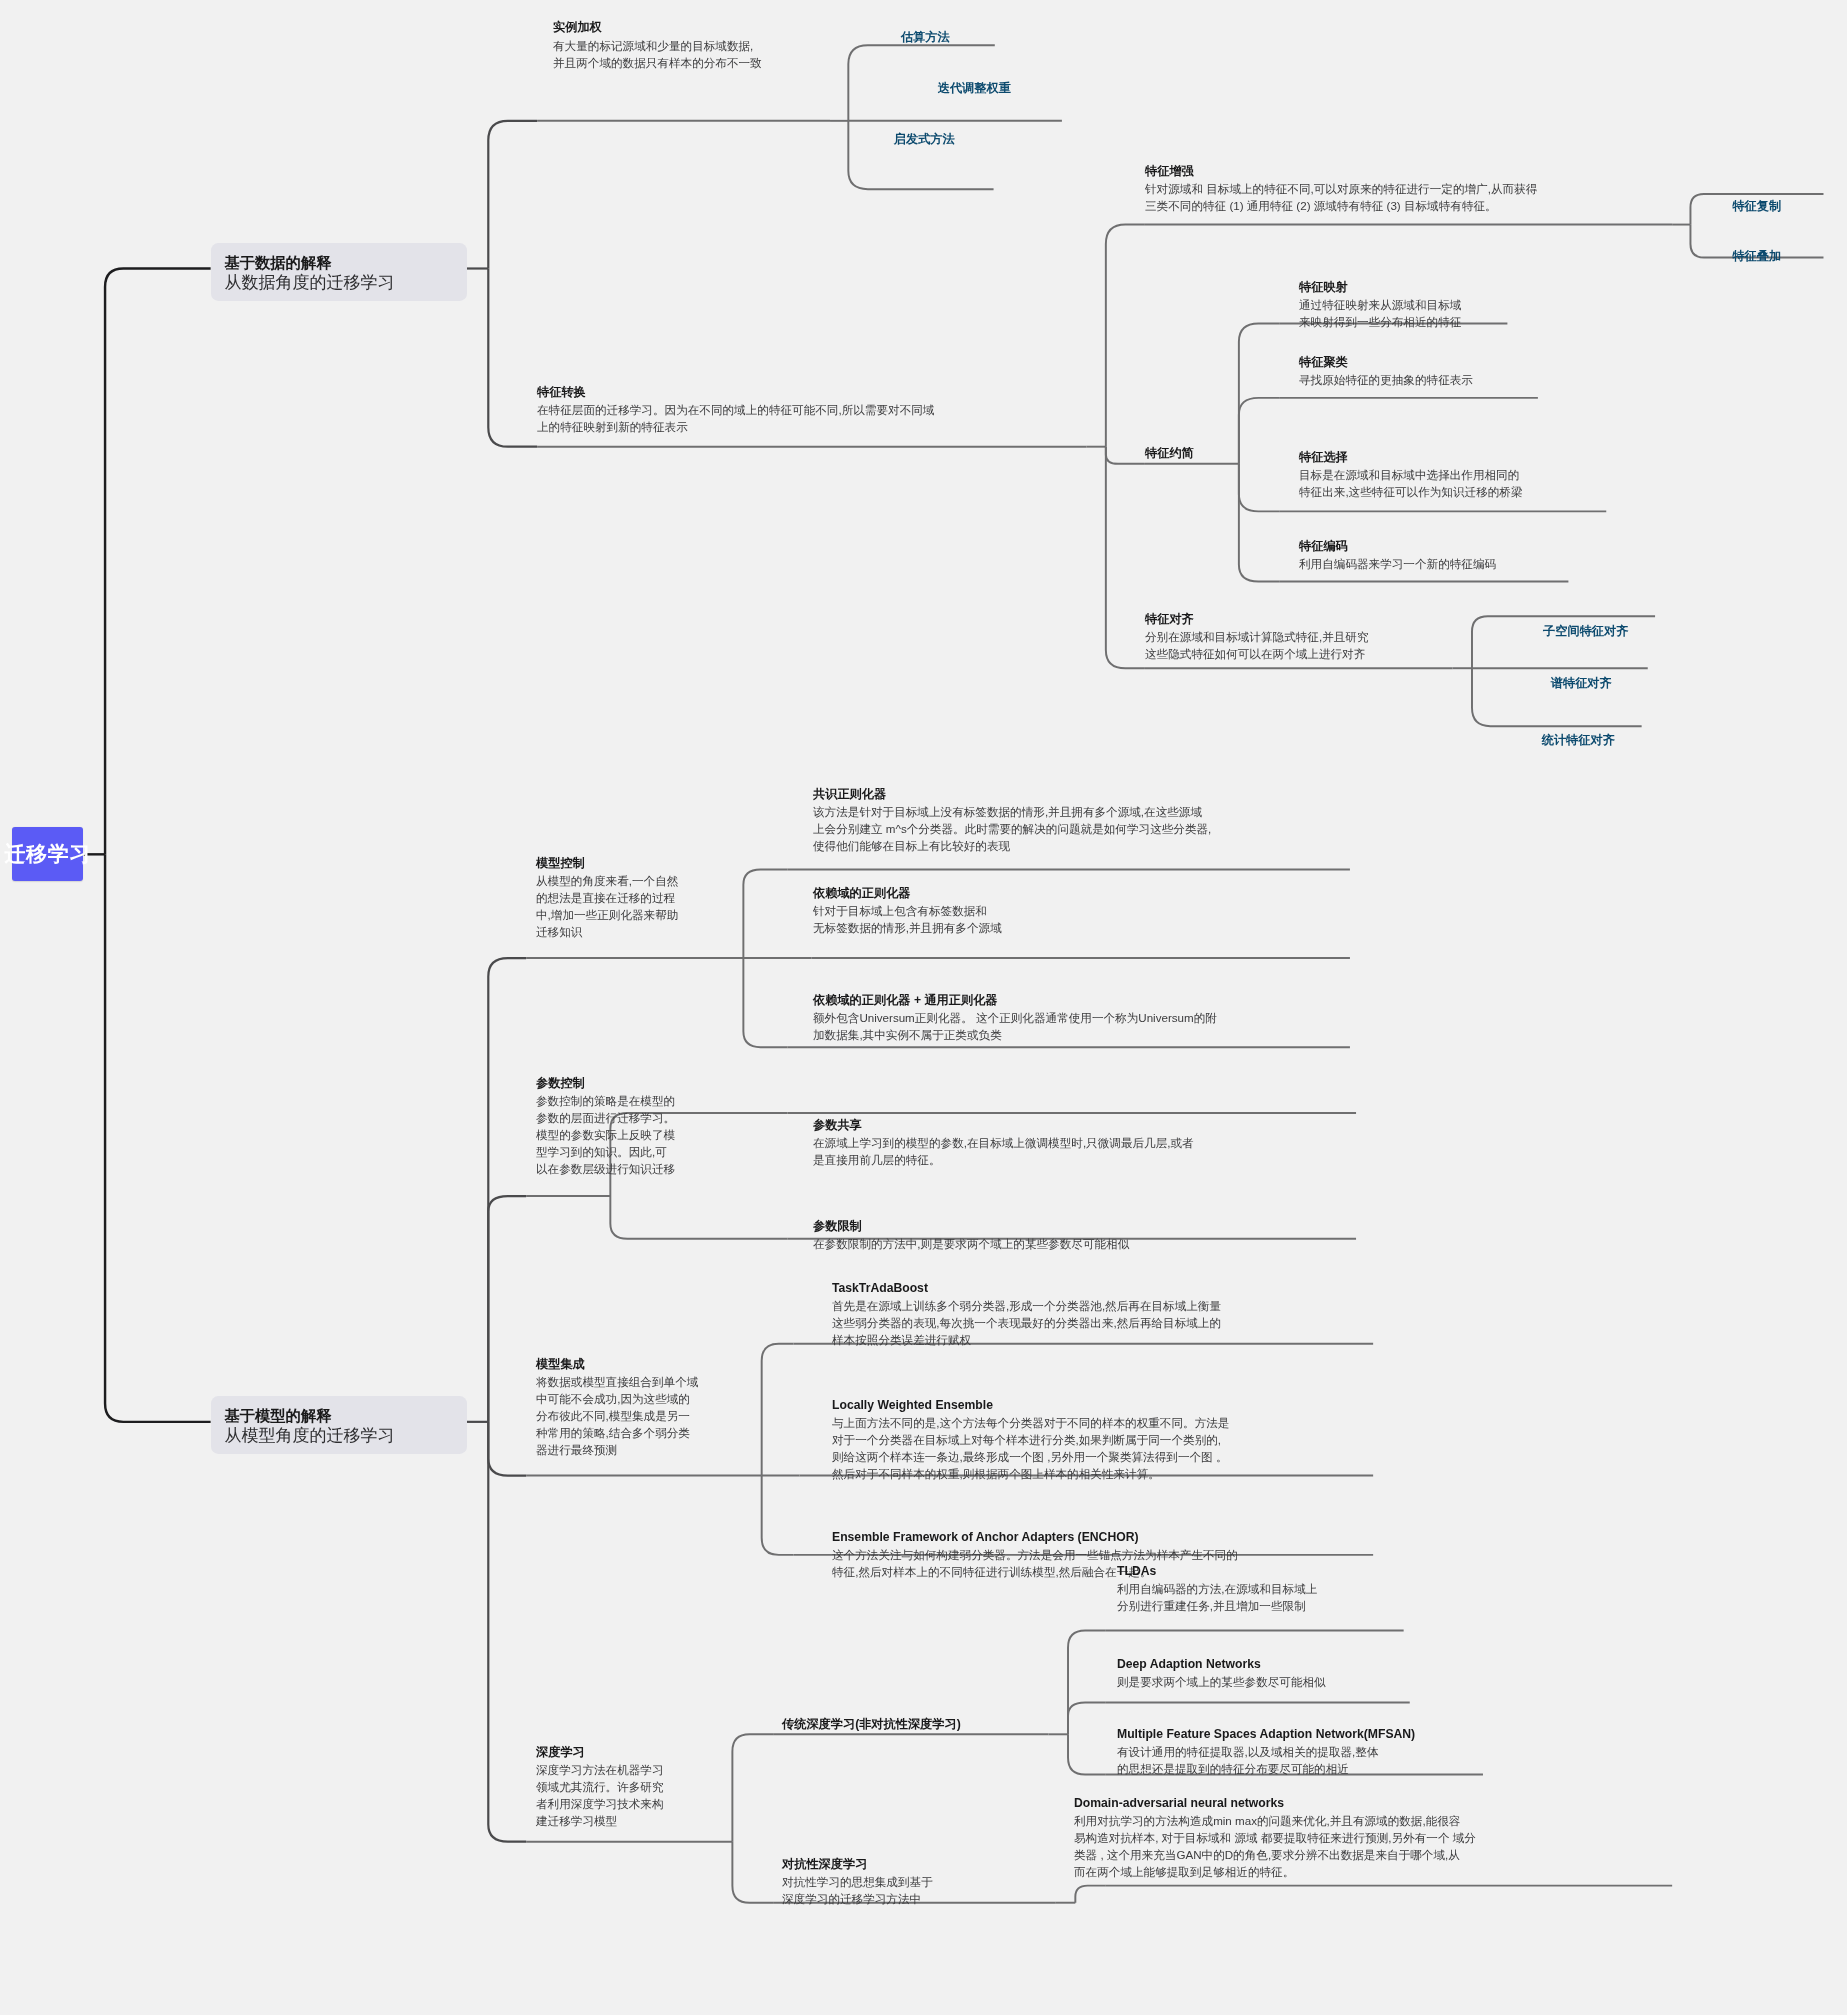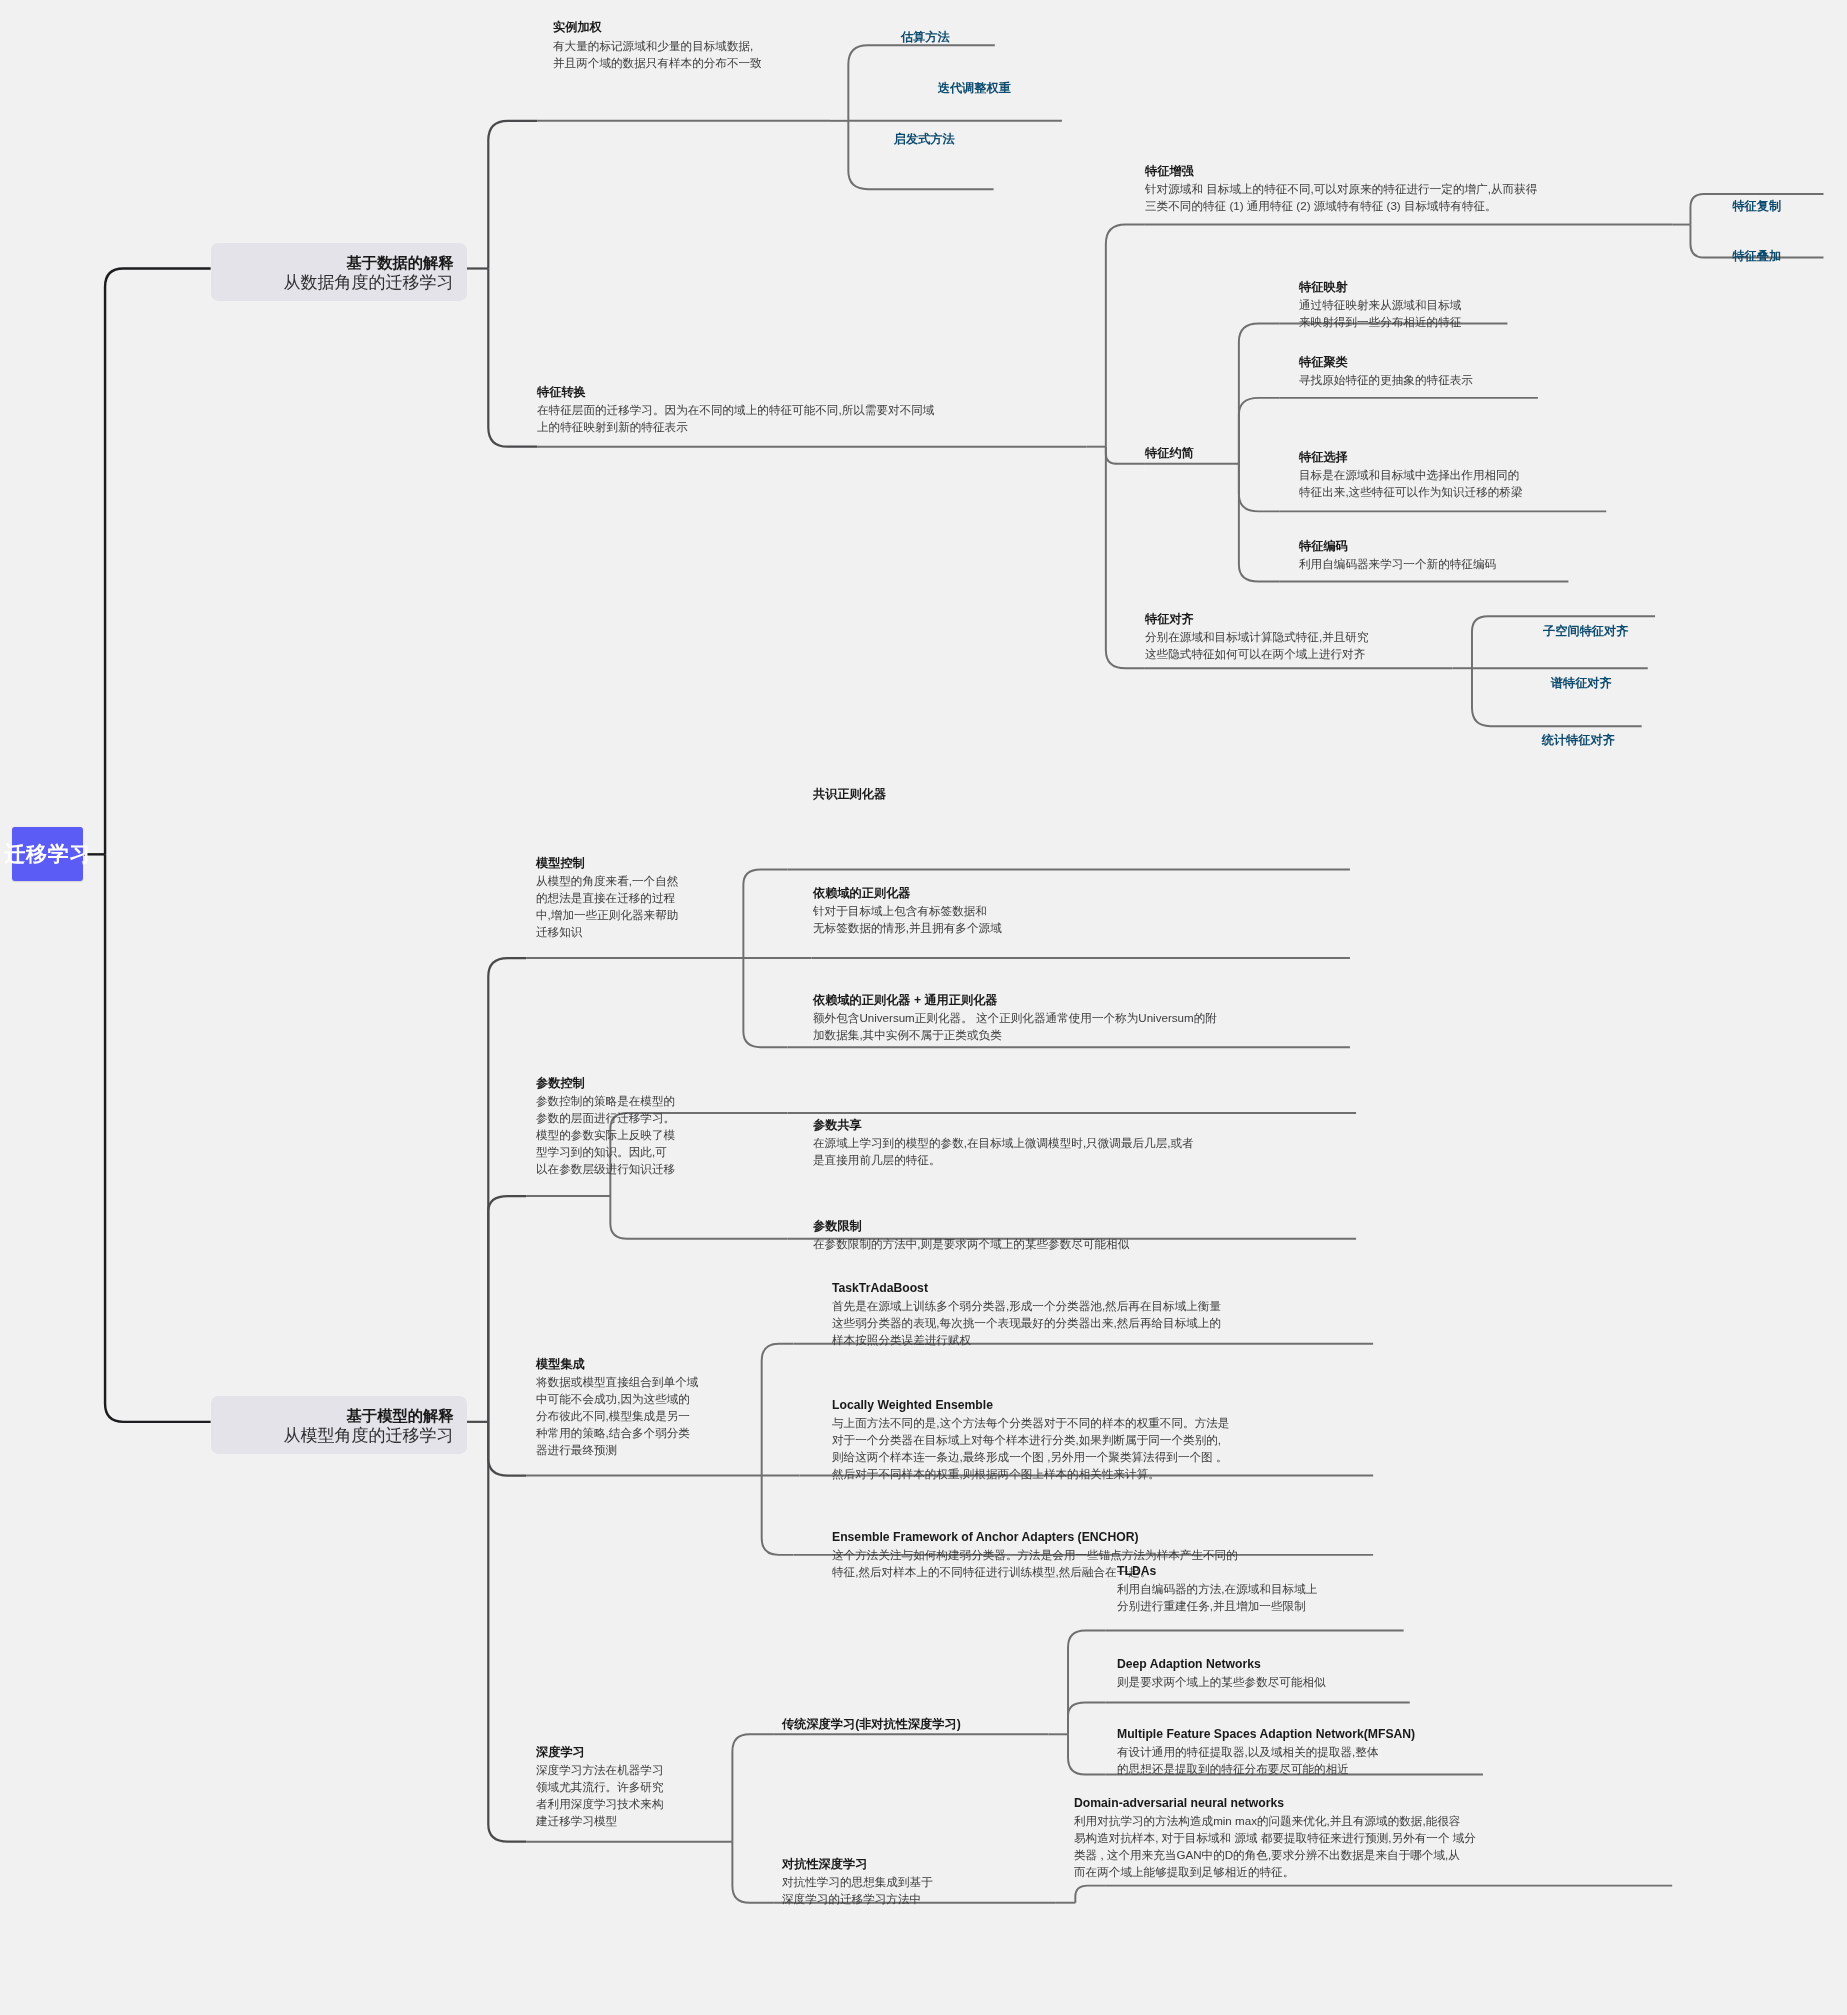--- a/index.html
+++ b/index.html
@@ -14,21 +14,20 @@
   .root{
     background:#5b5bf5;border-radius:3px;color:#fff;
     display:flex;align-items:center;justify-content:center;
     box-shadow:0 0.6px 1.2px rgba(0,0,0,.12);
   }
   .root .title{color:#fff;font-size:21px;font-weight:600;letter-spacing:0.6px;}
 
   
   .lvl1{
     background:#e3e3e9;border-radius:7.3px;padding:8.5px 13.4px;
-    text-align:right;
   }
   .lvl1 .title{font-size:15.3px;line-height:21px;}
   .lvl1 .desc{font-size:17px;line-height:19.5px;color:#2e2e30;}
 
   
   .tnode{padding:0;}
   .tnode .title{font-size:12.2px;line-height:18.3px;}
   .tnode .desc{font-size:11.6px;line-height:17px;}
 
   
@@ -219,20 +218,23 @@
 
   <div class="node tnode" style="left:536px;top:854px;width:207px;">
     <div class="title">模型控制</div>
     <div class="desc">从模型的角度来看,一个自然
 的想法是直接在迁移的过程
 中,增加一些正则化器来帮助
 迁移知识</div>
   </div>
   <div class="node tnode" style="left:813px;top:785px;width:561px;">
     <div class="title">共识正则化器</div>
+    <div class="desc">该方法是针对于目标域上没有标签数据的情形,并且拥有多个源域,在这些源域
+上会分别建立 m^s个分类器。此时需要的解决的问题就是如何学习这些分类器,
+使得他们能够在目标上有比较好的表现</div>
   </div>
   <div class="node tnode" style="left:813px;top:884px;width:561px;">
     <div class="title">依赖域的正则化器</div>
     <div class="desc">针对于目标域上包含有标签数据和
 无标签数据的情形,并且拥有多个源域</div>
   </div>
   <div class="node tnode" style="left:813px;top:991px;width:561px;">
     <div class="title">依赖域的正则化器 + 通用正则化器</div>
     <div class="desc">额外包含Universum正则化器。 这个正则化器通常使用一个称为Universum的附
 加数据集,其中实例不属于正类或负类</div>

